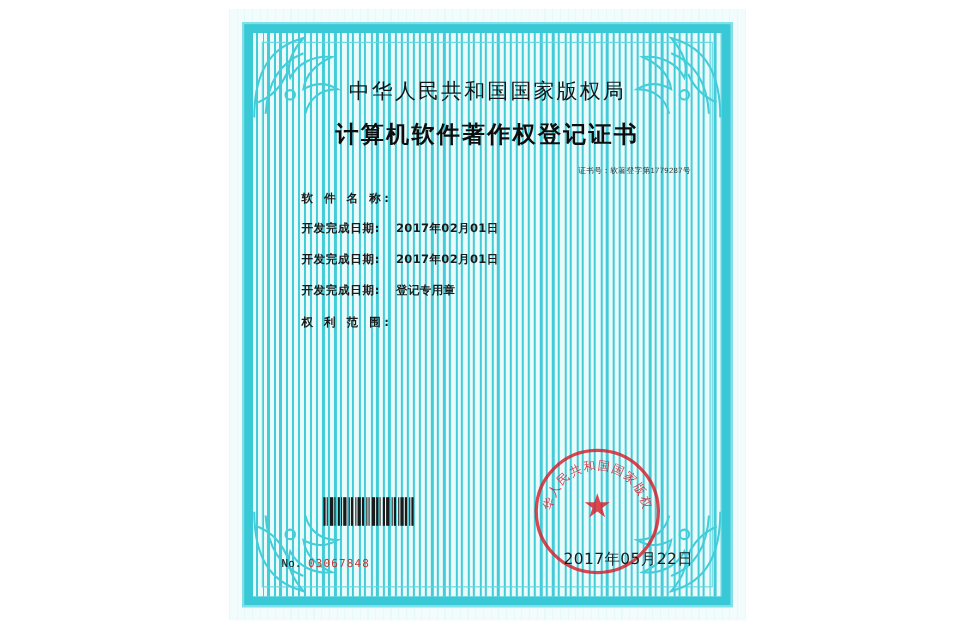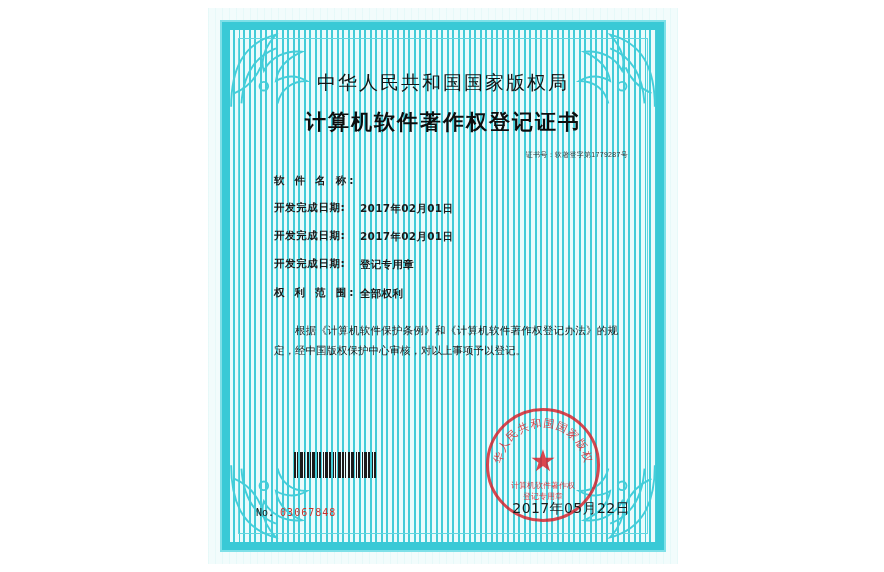--- a/index.html
+++ b/index.html
@@ -330,29 +330,25 @@
           <div class="field-value">2017年02月01日</div>
         </div>
 
         <div class="field-row">
           <div class="field-label tight">开发完成日期:</div>
           <div class="field-value">登记专用章</div>
         </div>
 
         <div class="field-row">
           <div class="field-label">权 利 范 围:</div>
-          <div class="field-value">全部权利</div>
         </div>
 
 
       </div>
 
-      <div class="paragraph">
-        <p>根据《计算机软件保护条例》和《计算机软件著作权登记办法》的规定，经中国版权保护中心审核，对以上事项予以登记。</p>
-      </div>
 
     </div>
 
     <div class="barcode">
       <i style="width:2px"></i>
         <i style="width:1px;background:transparent"></i>
       <i style="width:1px"></i>
         <i style="width:2px;background:transparent"></i>
       <i style="width:3px"></i>
         <i style="width:1px;background:transparent"></i>
@@ -408,24 +404,20 @@
         <svg viewBox="0 0 108 108">
           <defs>
             <path id="sealArcPath" d="M 12 58 A 42 42 0 0 1 96 58"></path>
           </defs>
           <text>
             <textPath href="#sealArcPath" startOffset="50%" text-anchor="middle">中华人民共和国国家版权局</textPath>
           </text>
         </svg>
       </div>
       <div class="seal-star">★</div>
-      <div class="seal-text-bottom">
-        <div>计算机软件著作权</div>
-        <div>登记专用章</div>
-      </div>
     </div>
 
     <div class="footer-no">
       <span class="prefix">No.</span>
       <span class="digits">03067848</span>
     </div>
     <div class="footer-date">2017年05月22日</div>
 
   </div>
 </div>

